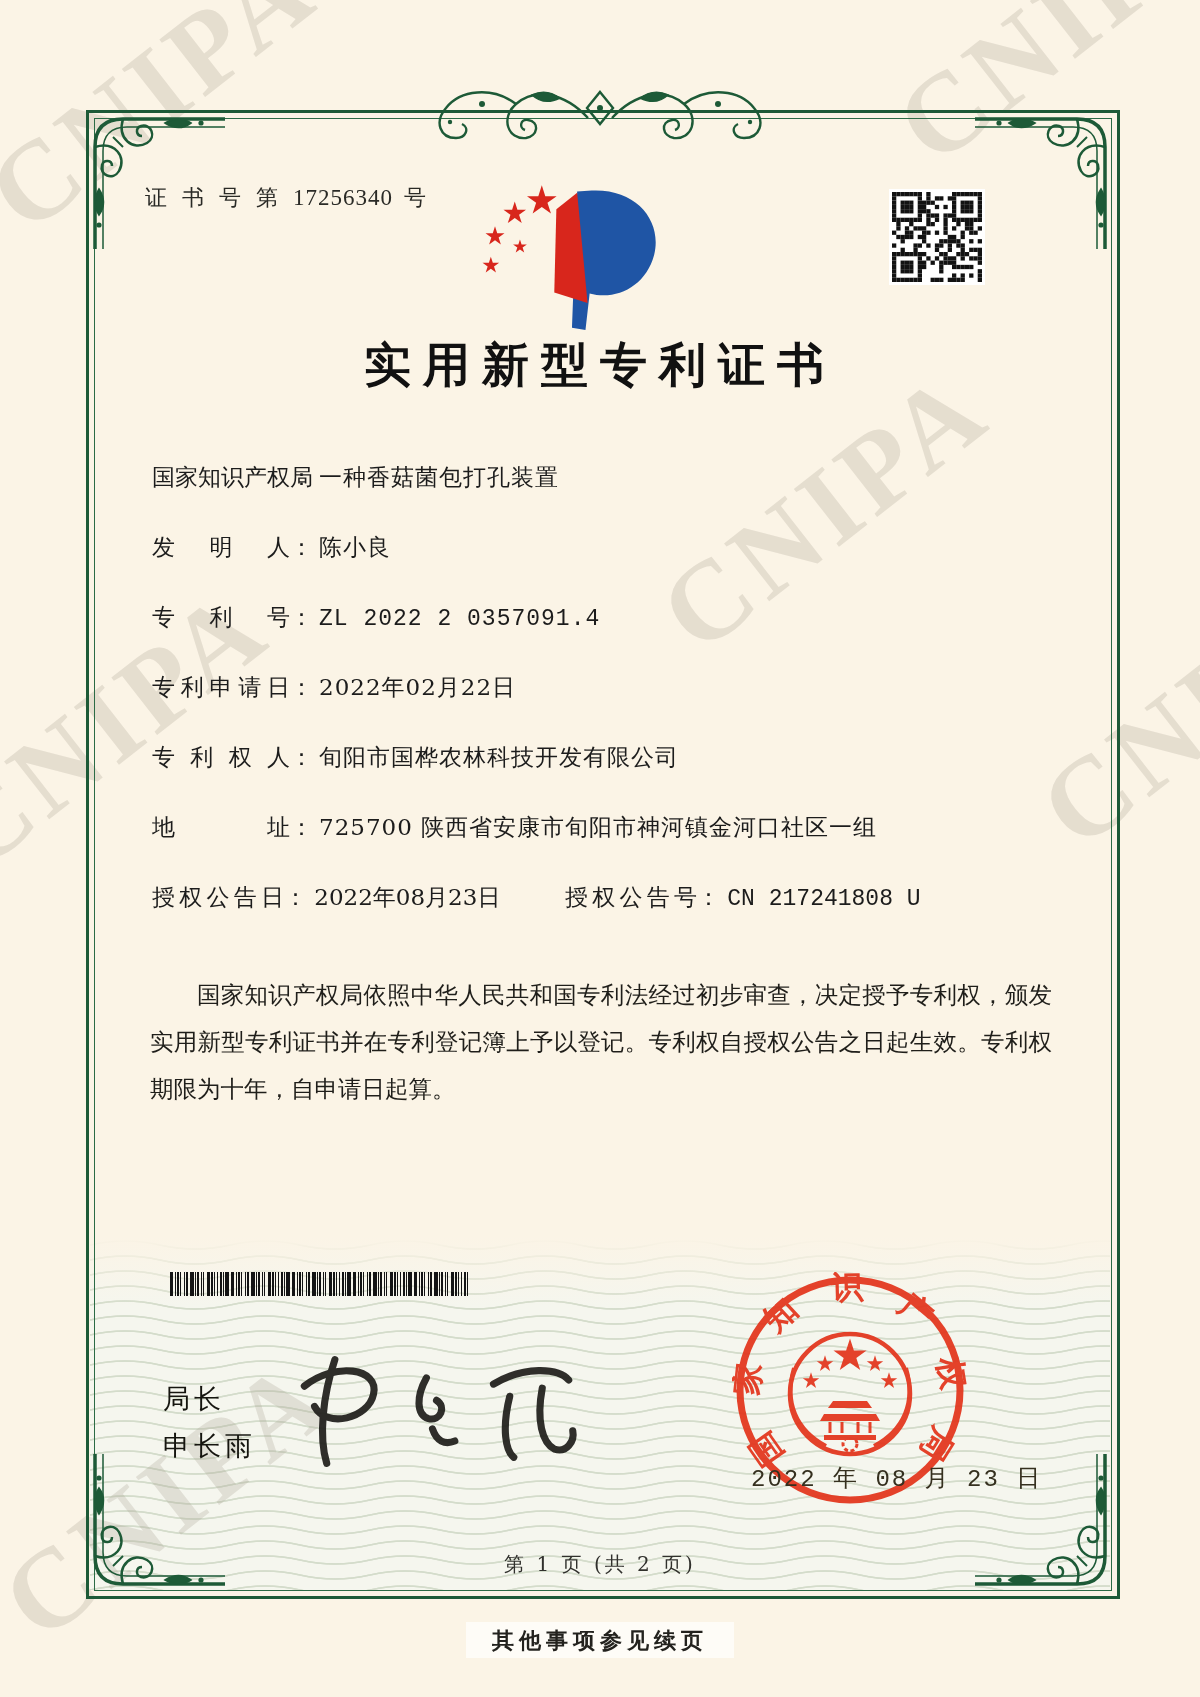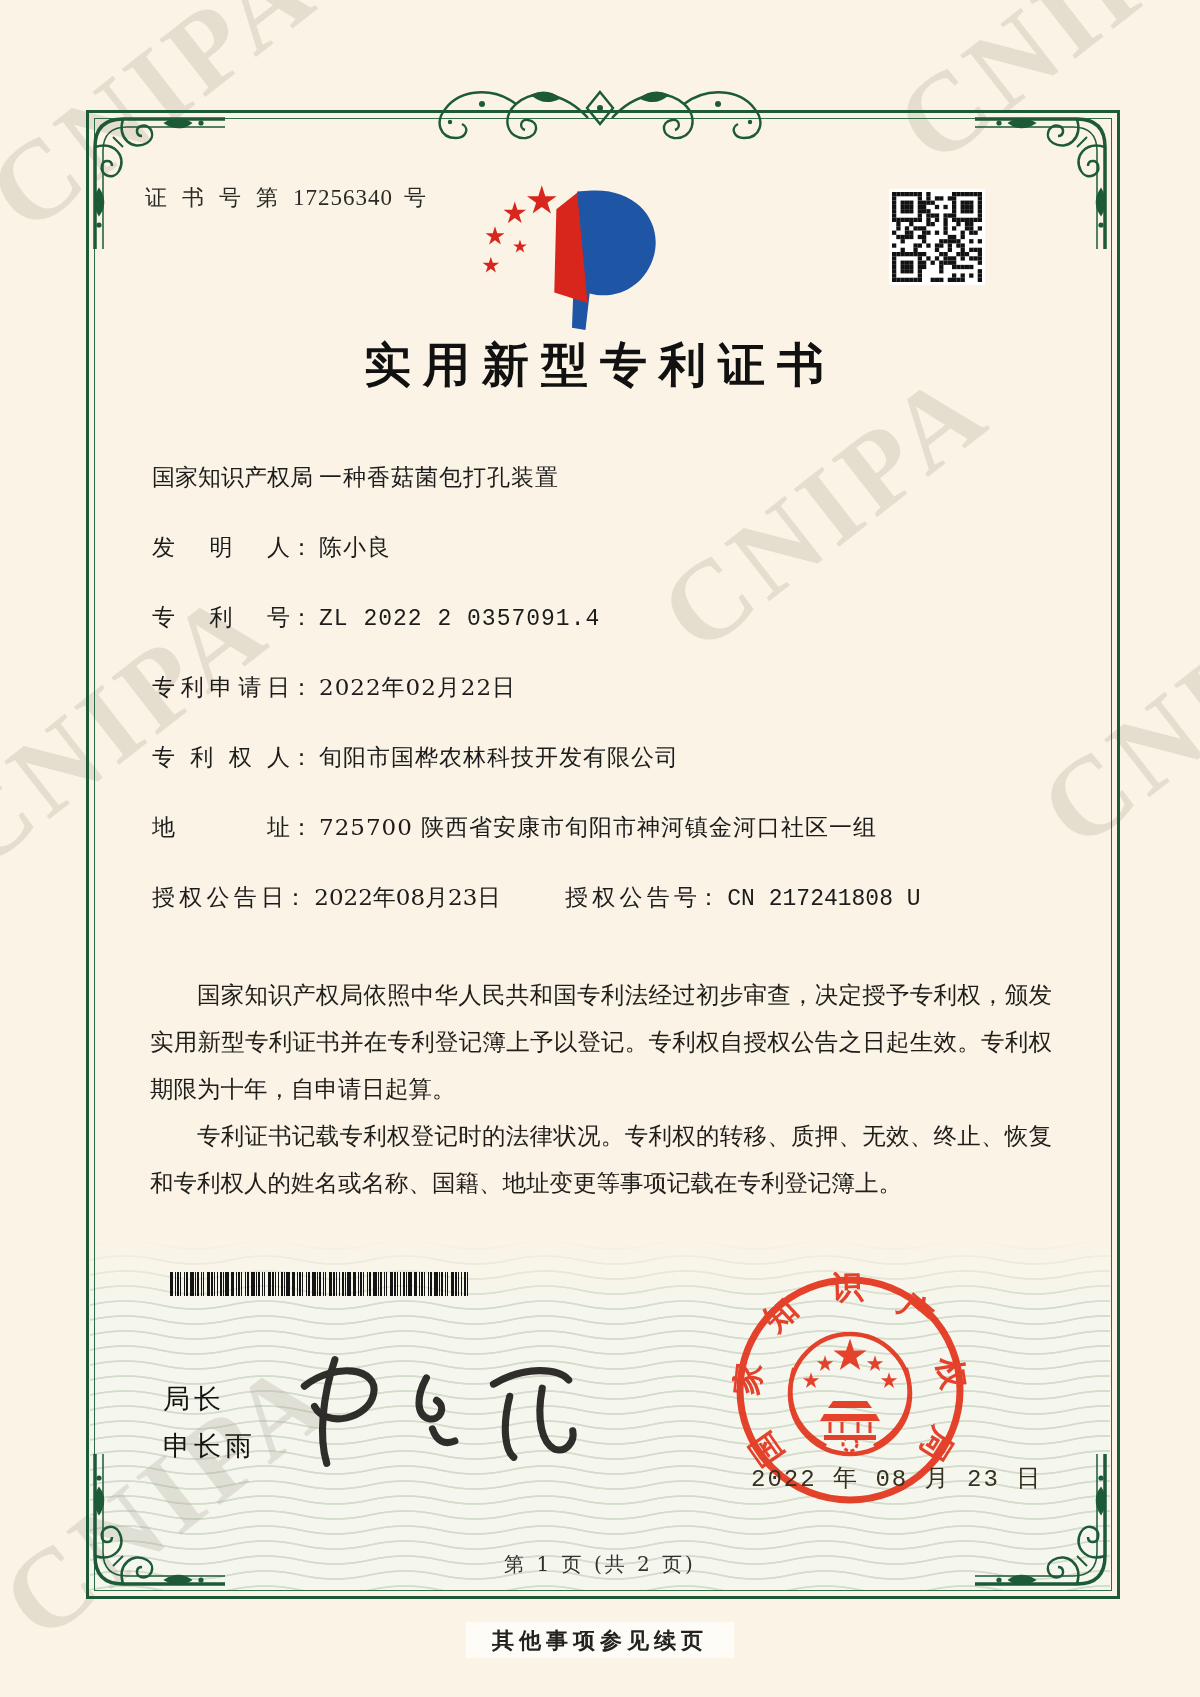--- a/index.html
+++ b/index.html
@@ -407,21 +407,20 @@
         <span>2022年08月23日</span>
       </span>
       <span class="grant-right">
         <span class="g-label">授权公告号</span><span>：</span>
         <span class="mono">CN 217241808 U</span>
       </span>
     </div>
 
     <div class="bodytext">
       <p>国家知识产权局依照中华人民共和国专利法经过初步审查，决定授予专利权，颁发实用新型专利证书并在专利登记簿上予以登记。专利权自授权公告之日起生效。专利权期限为十年，自申请日起算。</p>
-      <p>专利证书记载专利权登记时的法律状况。专利权的转移、质押、无效、终止、恢复和专利权人的姓名或名称、国籍、地址变更等事项记载在专利登记簿上。</p>
     </div>
 
     <svg class="barcode" id="barcode-svg" viewBox="0 0 302 24" preserveAspectRatio="none">
         <rect x="0" y="0" width="3" height="24" fill="#141414"></rect>
         <rect x="5" y="0" width="1" height="24" fill="#141414"></rect>
         <rect x="7" y="0" width="2" height="24" fill="#141414"></rect>
         <rect x="10" y="0" width="1" height="24" fill="#141414"></rect>
         <rect x="14" y="0" width="1" height="24" fill="#141414"></rect>
         <rect x="16" y="0" width="2" height="24" fill="#141414"></rect>
         <rect x="20" y="0" width="4" height="24" fill="#141414"></rect>

